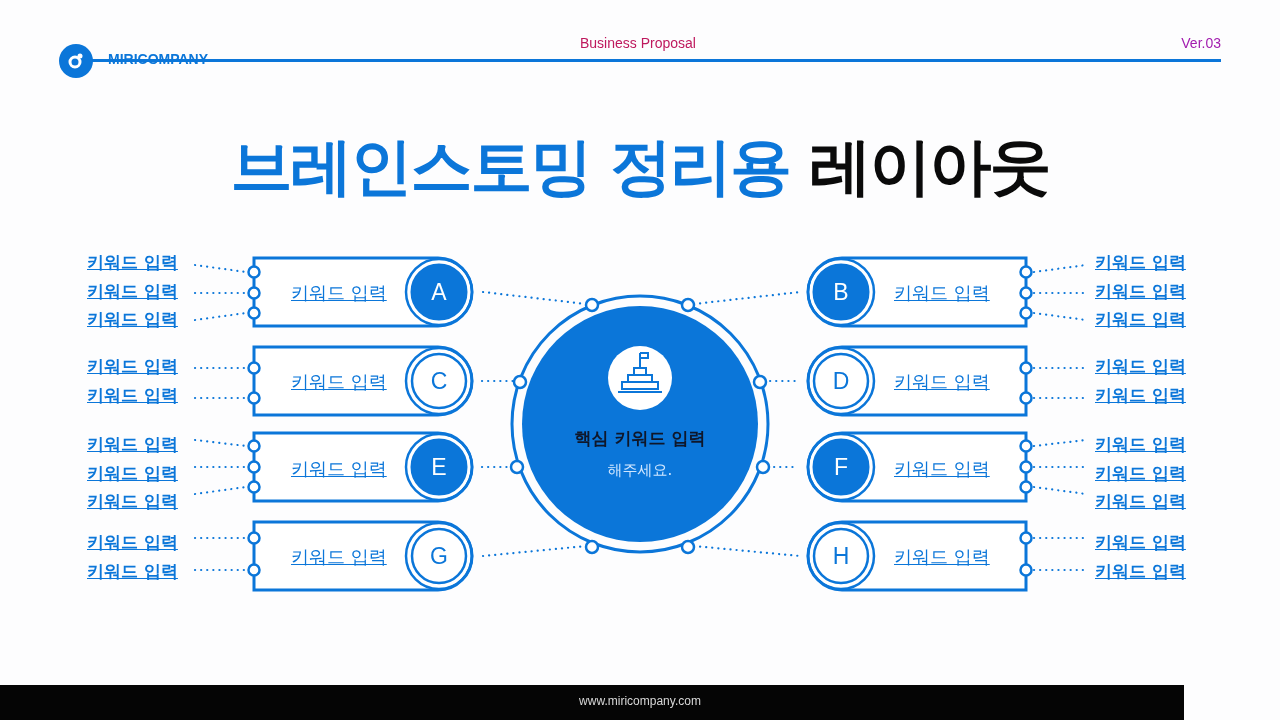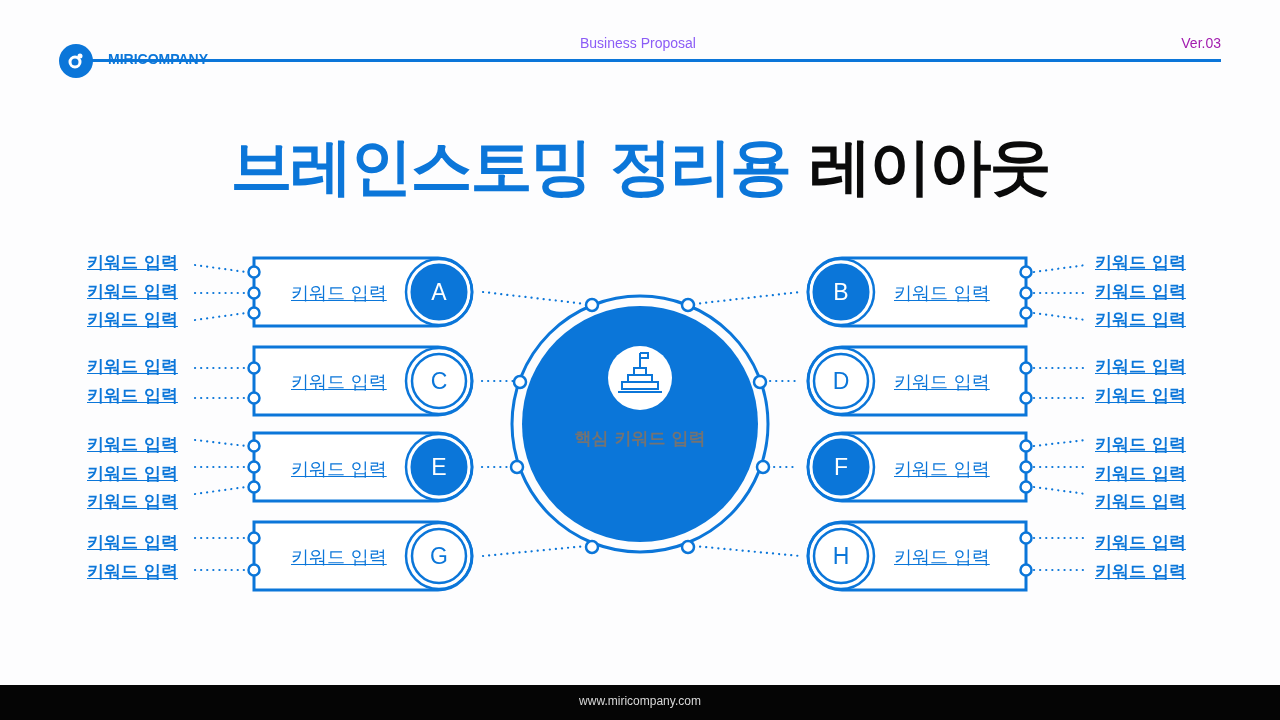--- a/index.html
+++ b/index.html
@@ -2,33 +2,33 @@
 <html><head>
 <meta charset="utf-8">
 <style>
   * { margin:0; padding:0; box-sizing:border-box; }
   html, body { width:1280px; height:720px; overflow:hidden; background:#fdfdfe; }
   body { font-family:"Liberation Sans","DejaVu Sans",sans-serif; position:relative; }
   .header-line { position:absolute; left:75px; top:59px; width:1146px; height:3px; background:#0b76d9; }
   .logo { position:absolute; left:59px; top:44px; width:34px; height:34px; border-radius:50%; background:#0b76d9; }
   .logo svg { position:absolute; left:8px; top:8px; }
   .brand { position:absolute; left:108px; top:51px; font-size:14px; font-weight:bold; color:#0b76d9; }
-  .doc-type { position:absolute; left:580px; top:35px; font-size:14px; color:#8b5cf6; }
+  .doc-type { position:absolute; left:580px; top:35px; font-size:14px; color:#be185d; }
   .ver { position:absolute; right:59px; top:35px; font-size:14px; color:#a21caf; }
   .title { position:absolute; left:0; width:1280px; top:125px; text-align:center; font-size:62px; font-weight:bold; letter-spacing:-2px; font-family:"DejaVu Sans",sans-serif; }
   .title .blue { color:#0b76d9; }
   .title .black { color:#0a0a0a; }
   svg.diagram { position:absolute; left:0; top:0; }
   .txt { position:absolute; font-family:"DejaVu Sans",sans-serif; color:#0b76d9; white-space:nowrap;text-decoration:underline; }
   .kw { font-size:17px; font-weight:bold; }
   .boxlabel { font-size:18px; }
   .letter { position:absolute; font-size:23px; text-align:center; width:60px; font-family:"Liberation Sans",sans-serif; }
-  .center-title { position:absolute; left:520px; width:240px; top:427px; text-align:center; color:#737373; font-size:17px; font-weight:bold; font-family:"DejaVu Sans",sans-serif; }
+  .center-title { position:absolute; left:520px; width:240px; top:427px; text-align:center; color:#0f172a; font-size:17px; font-weight:bold; font-family:"DejaVu Sans",sans-serif; }
   .center-desc { position:absolute; left:520px; width:240px; top:458px; text-align:center; color:#cfe6ff; font-size:15px; line-height:24px; font-family:"DejaVu Sans",sans-serif; }
-  .footer { position:absolute; left:0; top:685px; width:1280px; height:35px; background:#050505; }
+  .footer { position:absolute; left:0; top:685px; width:1184px; height:35px; background:#050505; }
   .footer span { position:absolute; left:0; width:1280px; top:9px; text-align:center; color:#d8d8d8; font-size:12px; }
 </style>
 </head>
 <body>
 
 <div class="header-line"></div>
 <div class="logo">
   <svg width="18" height="18" viewBox="0 0 18 18">
     <circle cx="8" cy="10" r="5" fill="none" stroke="#fff" stroke-width="3"></circle>
     <circle cx="13" cy="4" r="2.5" fill="#fff"></circle>
@@ -164,20 +164,21 @@
     <circle class="node" cx="1026" cy="487" r="5.5"></circle>
 
   <line class="dot" x1="1034" y1="538" x2="1086" y2="538"></line>
   <line class="dot" x1="1034" y1="570" x2="1086" y2="570"></line>
   <circle class="node" cx="1026" cy="538" r="5.5"></circle>
     <circle class="node" cx="1026" cy="570" r="5.5"></circle>
 </svg>
 
 <div class="center-title">핵심 키워드 입력</div>
 <div class="center-desc">
+  <div>해주세요.</div>
 </div>
 
 <div class="txt boxlabel" style="left:291px;top:281px;">키워드 입력</div>
 <div class="txt boxlabel" style="left:894px;top:281px;">키워드 입력</div>
 <div class="txt boxlabel" style="left:291px;top:370px;">키워드 입력</div>
 <div class="txt boxlabel" style="left:894px;top:370px;">키워드 입력</div>
 <div class="txt boxlabel" style="left:291px;top:457px;">키워드 입력</div>
 <div class="txt boxlabel" style="left:894px;top:457px;">키워드 입력</div>
 <div class="txt boxlabel" style="left:291px;top:545px;">키워드 입력</div>
 <div class="txt boxlabel" style="left:894px;top:545px;">키워드 입력</div>

